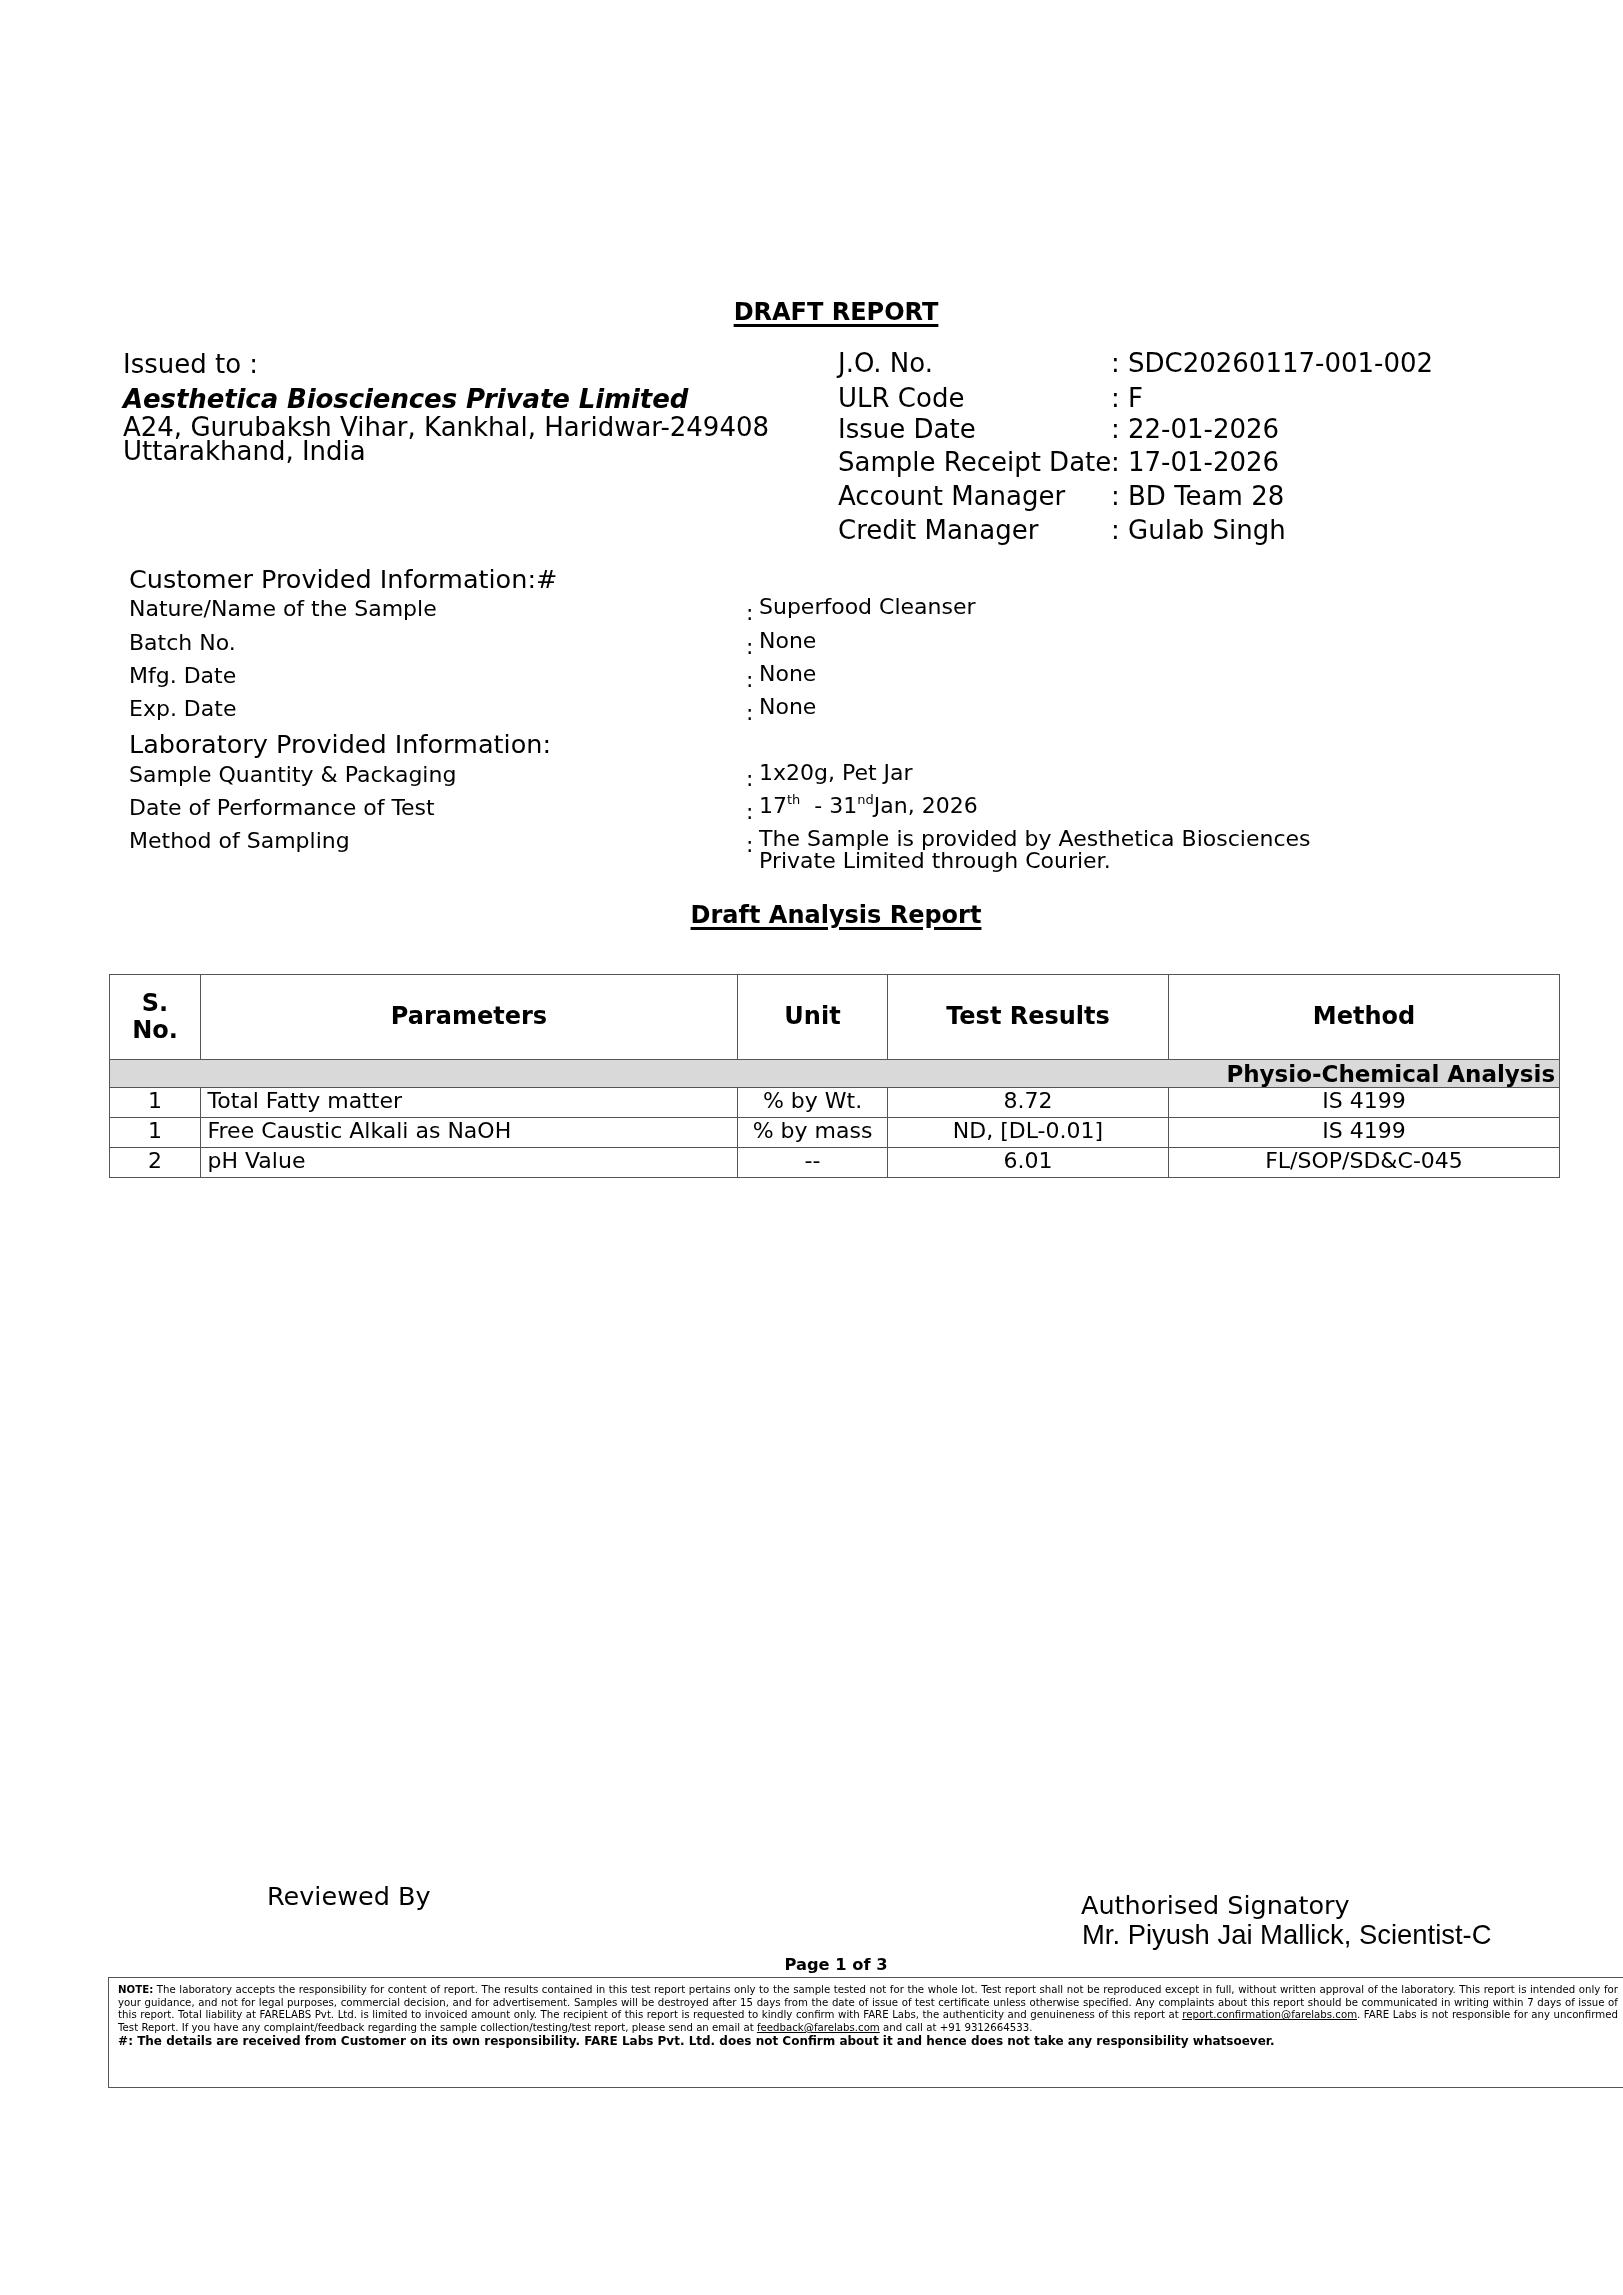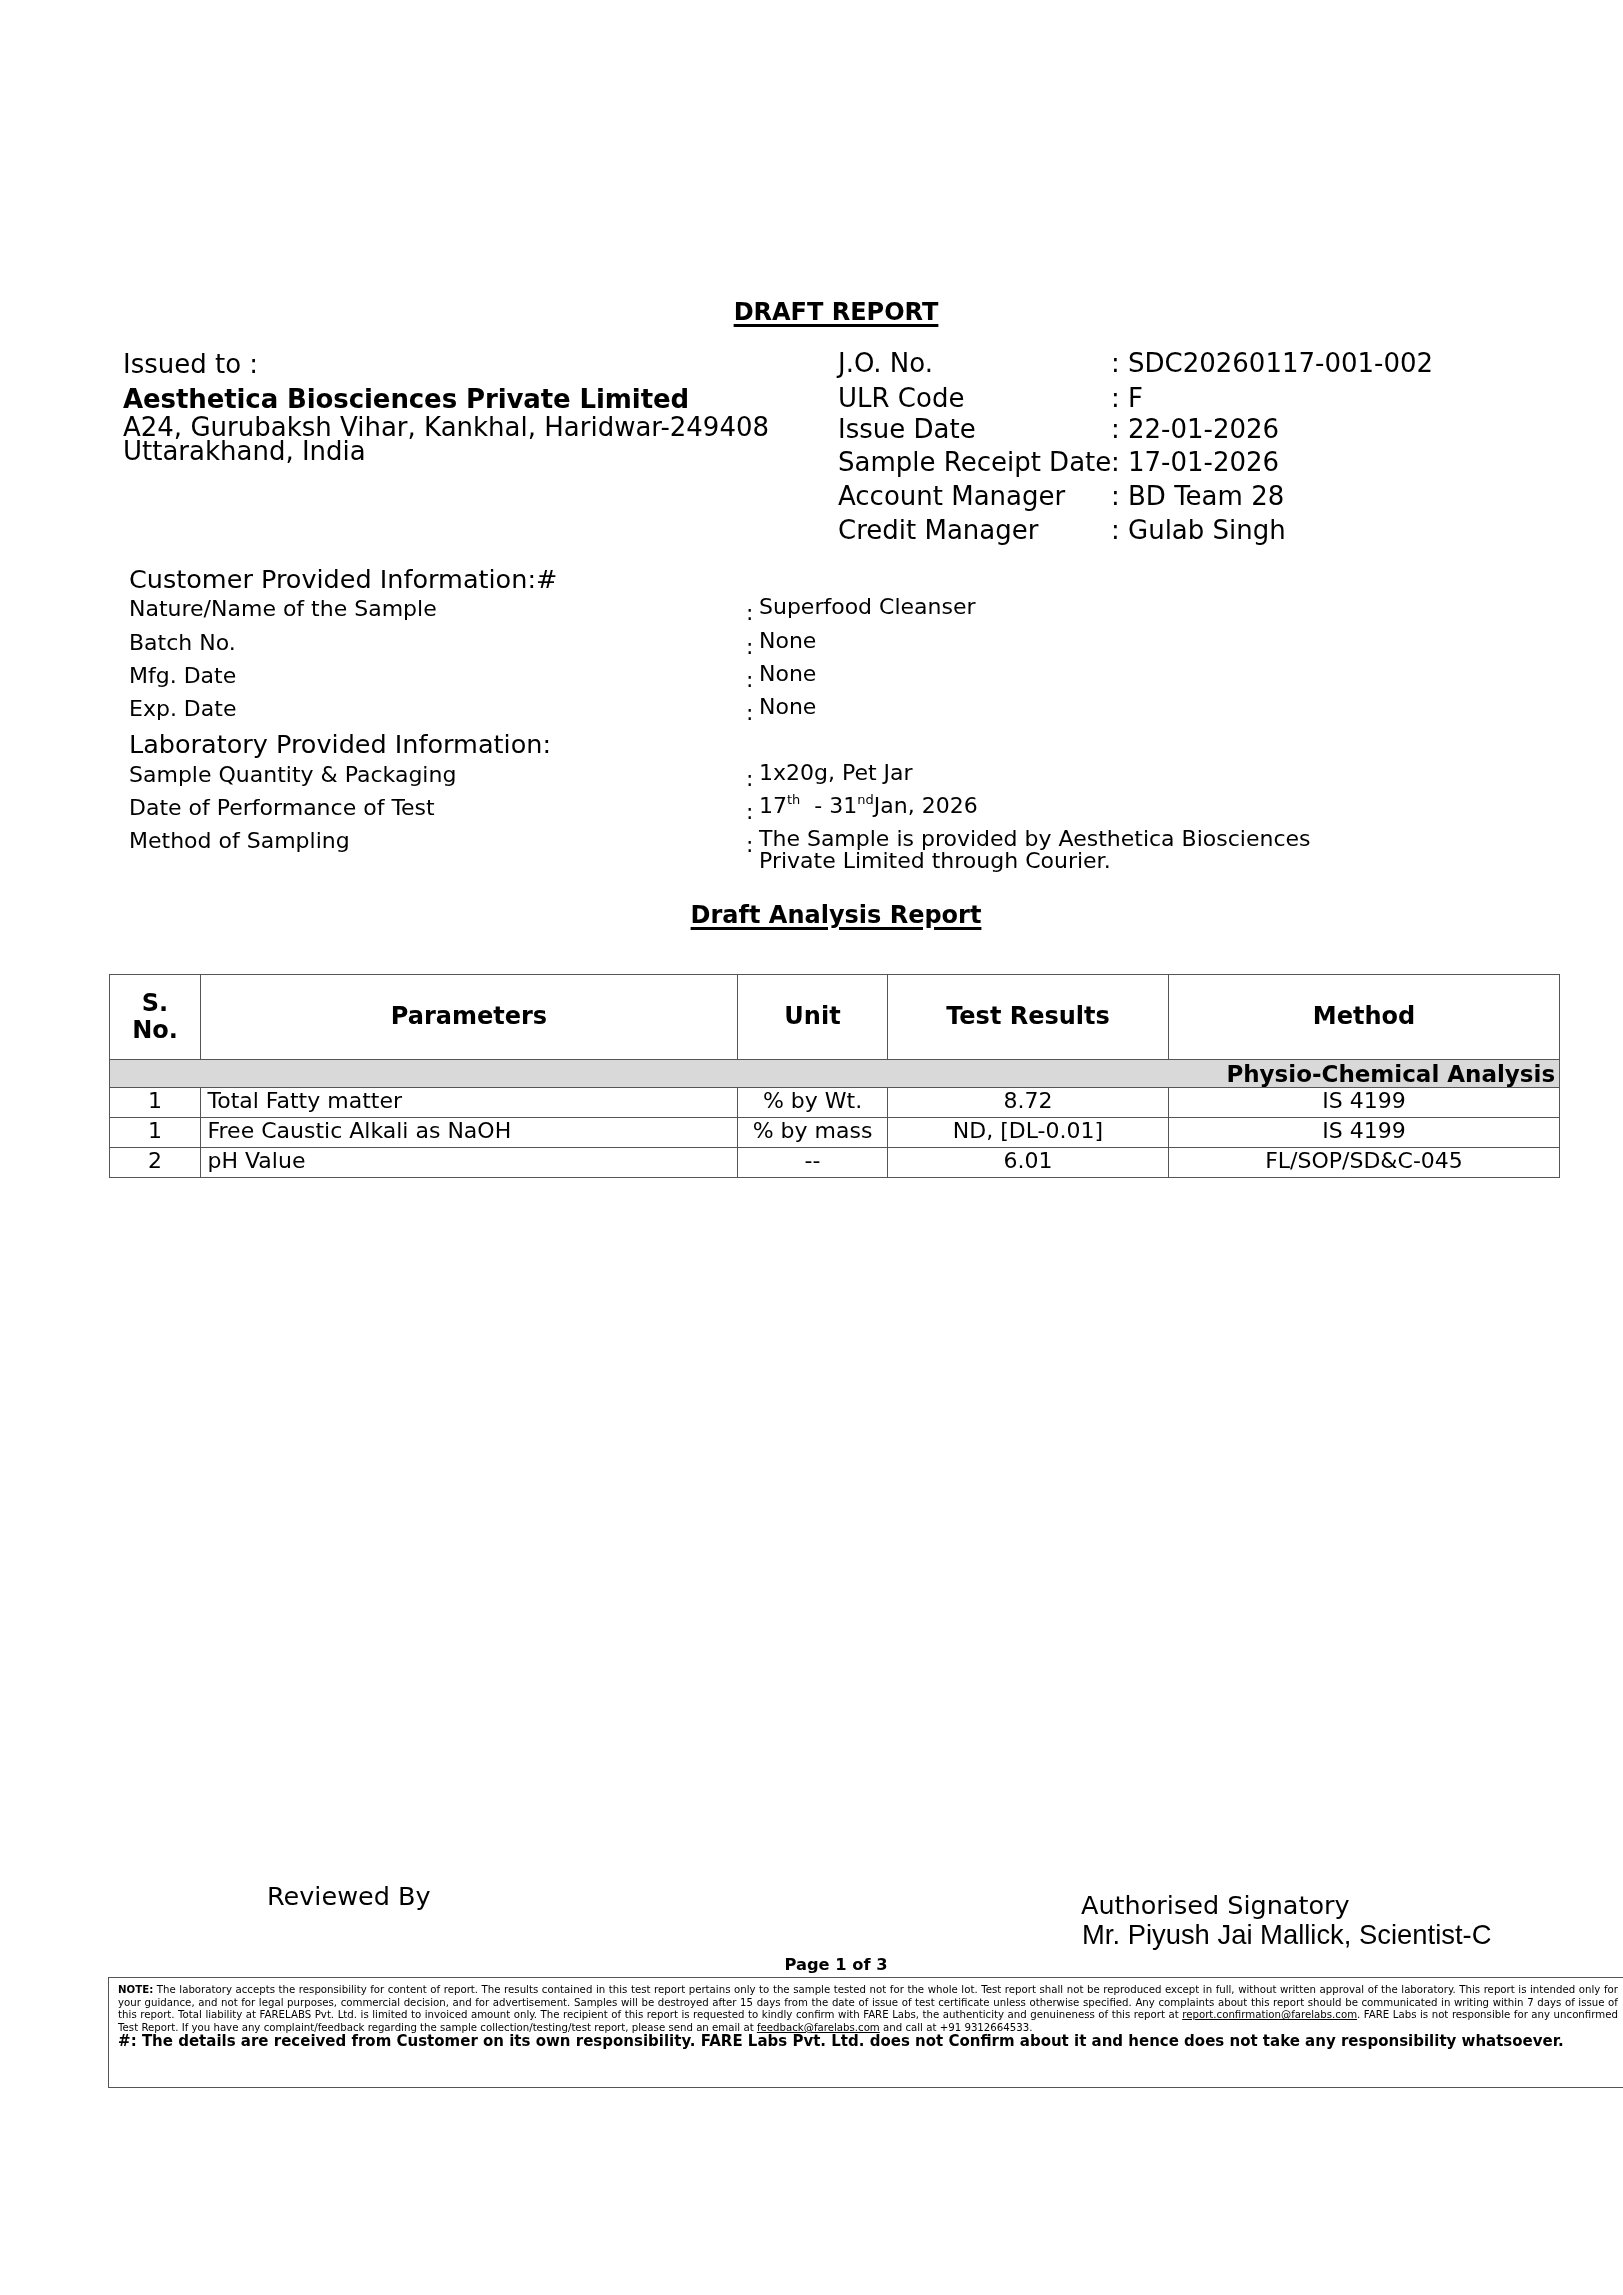--- a/index.html
+++ b/index.html
@@ -6,21 +6,21 @@
   body { width: 1623px; height: 2295px; position: relative; overflow: hidden;
          font-family: "DejaVu Sans", sans-serif; color: #000; }
   .abs { position: absolute; white-space: nowrap; }
 
   
   #title { left: 0; width: 1672px; text-align: center; top: 298px; font-size: 24px; font-weight: bold;
            text-decoration: underline; text-decoration-thickness: 2.6px; text-underline-offset: 3.9px; }
 
   
   #issued-label { left: 123px; top: 349px; font-size: 26px; }
-  #company { left: 123px; top: 384px; font-size: 26px; font-weight: bold; letter-spacing: -0.1px; }
+  #company { left: 123px; top: 384px; font-size: 26px; font-weight: bold; letter-spacing: -0.1px; font-style: italic; }
   #addr1 { left: 123px; top: 412px; font-size: 26px; }
   #addr2 { left: 123px; top: 436px; font-size: 26px; }
 
   
   .jo-row { position: absolute; left: 838px; font-size: 26px; white-space: nowrap; }
   .jo-row .lbl { display: inline-block; width: 273px; }
   .jo-row .val { display: inline-block; }
 
   
   .sec-head { position: absolute; left: 129px; font-size: 25.5px; white-space: nowrap; }
@@ -48,21 +48,21 @@
   #reviewed { left: 267px; top: 1881px; font-size: 25.5px; }
   #auth { left: 1081px; top: 1890px; font-size: 25.5px; }
   #signer { left: 1082px; top: 1919px; font-size: 27.4px; font-family: "Liberation Sans", sans-serif; }
   #page-num { left: 0; width: 1672px; text-align: center; top: 1955px; font-size: 16.3px; font-weight: bold; }
 
   
   #note-box { position: absolute; left: 108px; top: 1977px; width: 1520px; height: 111px;
               border: 1.3px solid #555; box-sizing: border-box; padding: 5.9px 9.1px 0 9.1px; }
   #note-text { font-size: 10.2px; line-height: 12.7px; text-align: justify; white-space: normal; }
   #note-text a { color: #000; text-decoration: underline; }
-  #hash-note { font-size: 15px; line-height: 13px; font-weight: bold; }
+  #hash-note { font-size: 12px; line-height: 13px; font-weight: bold; }
 </style>
 </head>
 <body>
 
 <div id="title" class="abs">DRAFT REPORT</div>
 
 <div id="issued-label" class="abs">Issued to :</div>
 <div id="company" class="abs">Aesthetica Biosciences Private Limited</div>
 <div id="addr1" class="abs">A24, Gurubaksh Vihar, Kankhal, Haridwar-249408</div>
 <div id="addr2" class="abs">Uttarakhand, India</div>

